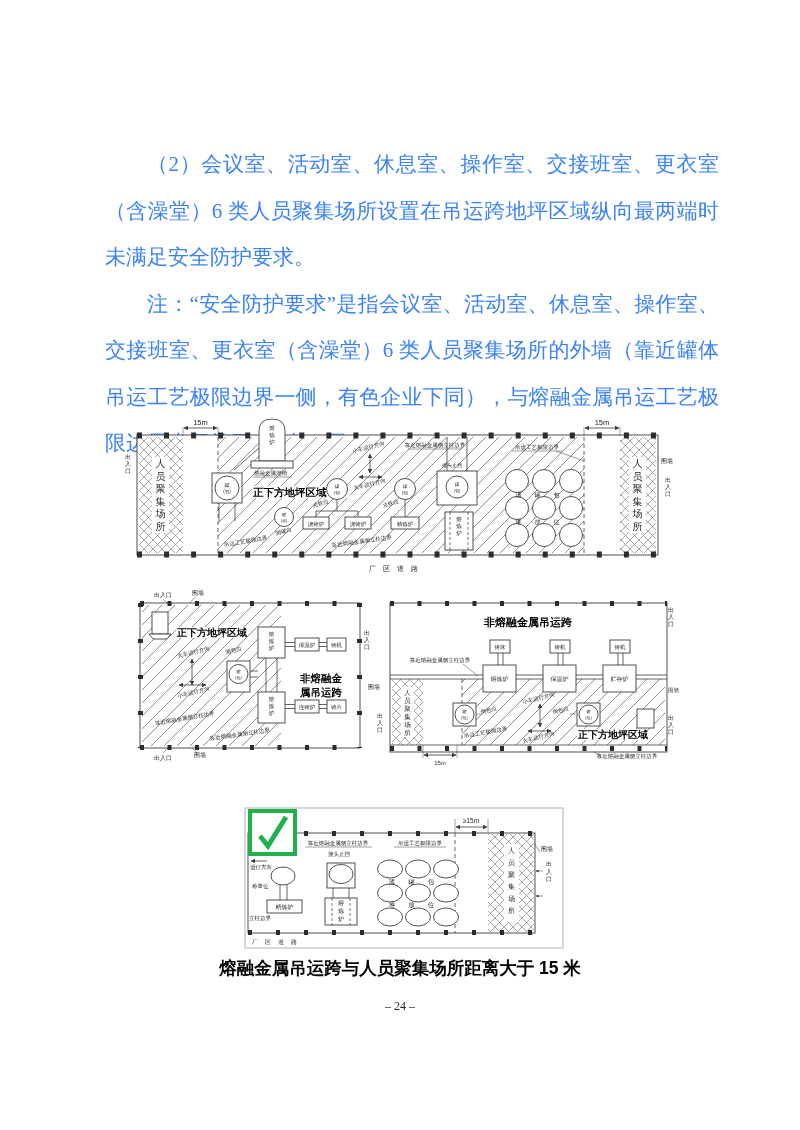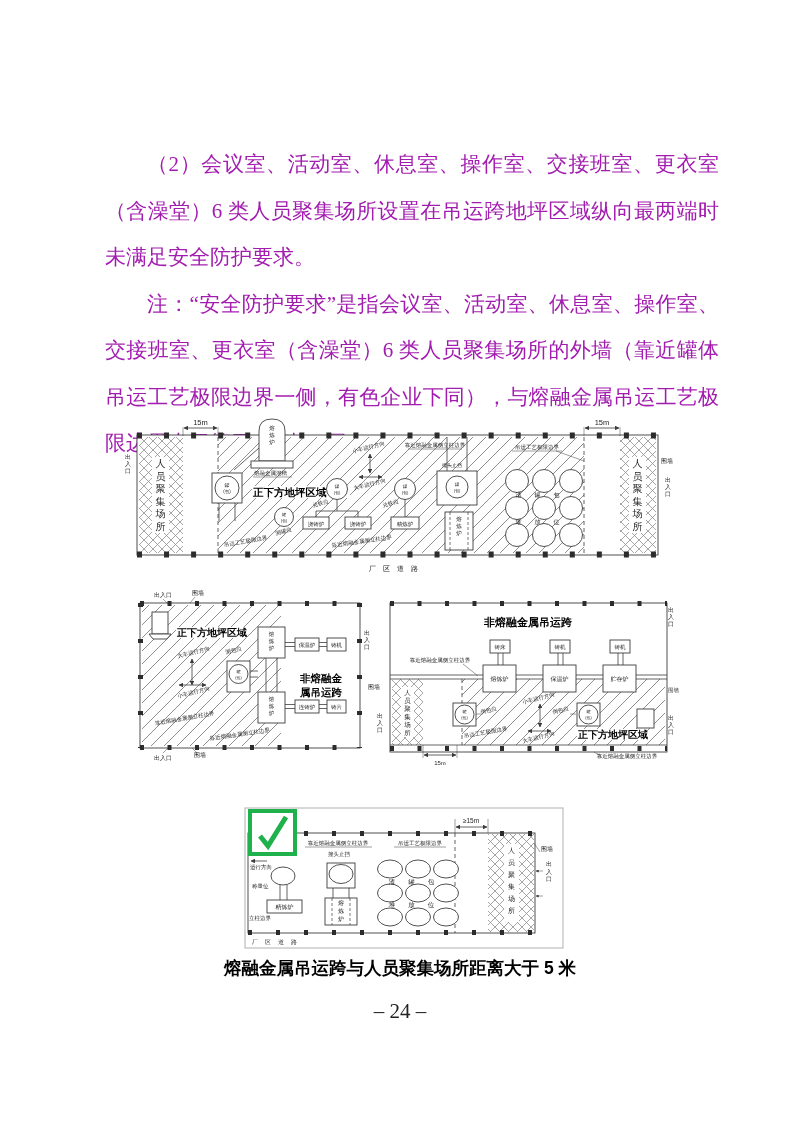--- a/index.html
+++ b/index.html
@@ -1,29 +1,29 @@
 <!DOCTYPE html>
 <html><head>
 <meta charset="utf-8">
 <style>
   html,body{margin:0;padding:0;background:#e8e8e8;}
   .page{position:relative;width:800px;height:1130px;background:#ffffff;margin:0 auto;overflow:hidden;
         font-family:"Liberation Serif",serif;}
   .bodytext{position:absolute;left:105px;top:141px;width:614px;font-size:21px;line-height:46.5px;
-            color:#a21caf;text-align:justify;}
+            color:#3b82f6;text-align:justify;}
   .bodytext p{margin:0;text-indent:2em;}
   .fig{position:absolute;}
   .fig-top{left:120px;top:413px;}
   .fig-mid{left:128px;top:583px;}
   .fig-bottom{left:240px;top:803px;}
   .caption{position:absolute;left:0;width:800px;text-align:center;
            font-family:"Liberation Sans",sans-serif;font-weight:bold;color:#000;}
   .cap1{top:766px;font-size:18px;}
   .cap2{top:956px;font-size:17.5px;}
-  .pageno{position:absolute;left:0;top:999px;width:800px;text-align:center;font-size:21px;color:#222;}
+  .pageno{position:absolute;left:0;top:999px;width:800px;text-align:center;font-size:12px;color:#222;}
   svg text{font-family:"Liberation Sans",sans-serif;fill:#1f1f1f;}
   svg text.b{font-weight:700;fill:#000;}
   .ln{stroke:#3c3c3c;stroke-width:.8;fill:none;}
   .thin{stroke:#3c3c3c;stroke-width:.5;fill:none;}
   .wb{stroke:#3c3c3c;stroke-width:.9;fill:#fff;}
   .dsh{stroke:#3c3c3c;stroke-width:.8;fill:none;stroke-dasharray:4 3;}
   .dsh2{stroke:#3c3c3c;stroke-width:.7;fill:none;stroke-dasharray:3 2;}
   .tick{stroke:#2c2c2c;fill:none;}
 </style>
 </head>
@@ -437,16 +437,16 @@
         <ellipse class="wb" cx="418" cy="917" rx="12.5" ry="9"></ellipse>
         <ellipse class="wb" cx="446" cy="917" rx="12.5" ry="9"></ellipse>
       <text x="418" y="884" font-size="6.5" text-anchor="middle" letter-spacing="13">渣罐包</text>
       <text x="418" y="907" font-size="6.5" text-anchor="middle" letter-spacing="13">堆放位</text>
     </g>
 
     <text x="249" y="920" font-size="5.5">立柱边界</text>
     <text x="252" y="944" font-size="6" letter-spacing="7">厂区道路</text>
   </svg>
 
-  <div class="caption cap2">熔融金属吊运跨与人员聚集场所距离大于 5 米</div>
+  <div class="caption cap2">熔融金属吊运跨与人员聚集场所距离大于 15 米</div>
 
   <div class="pageno">– 24 –</div>
 </div>
 
 </body></html>

